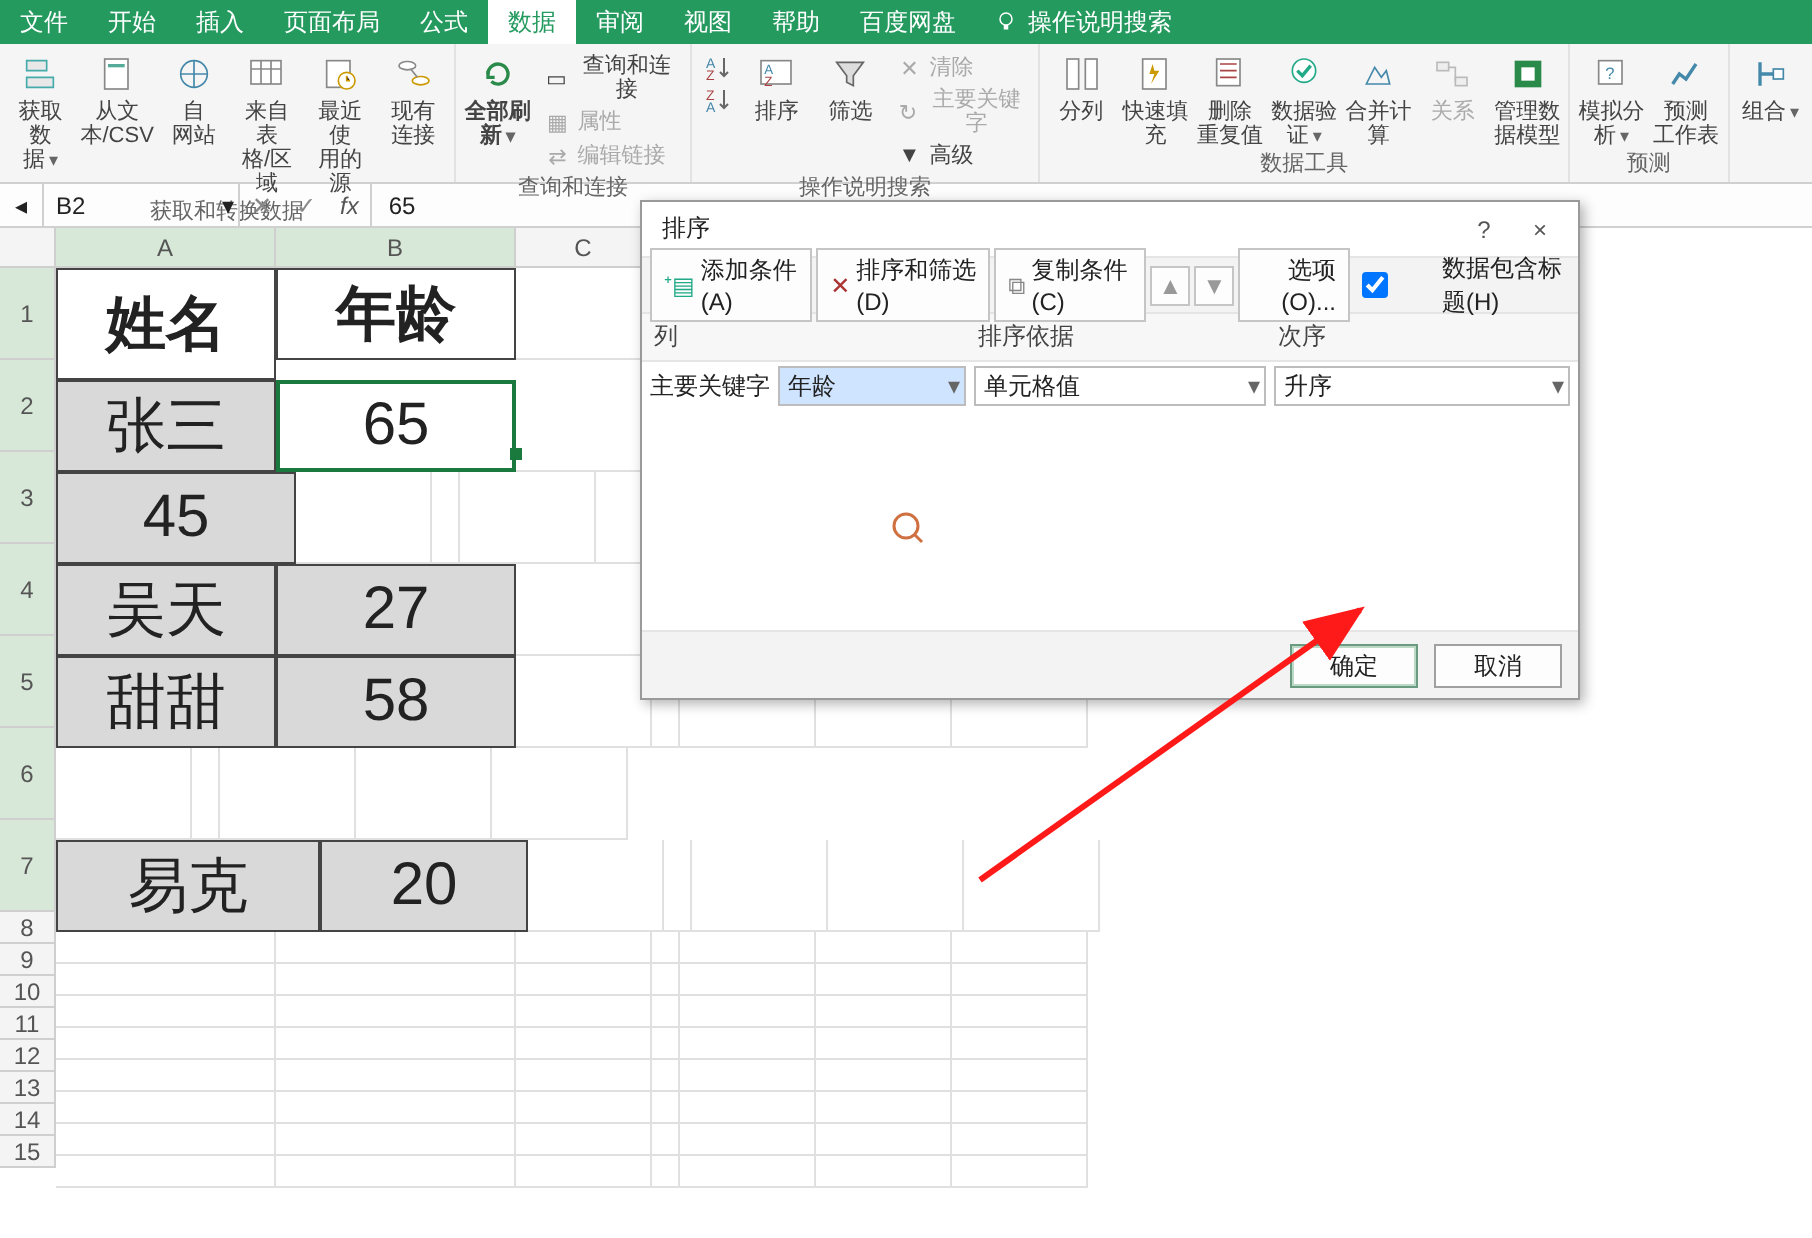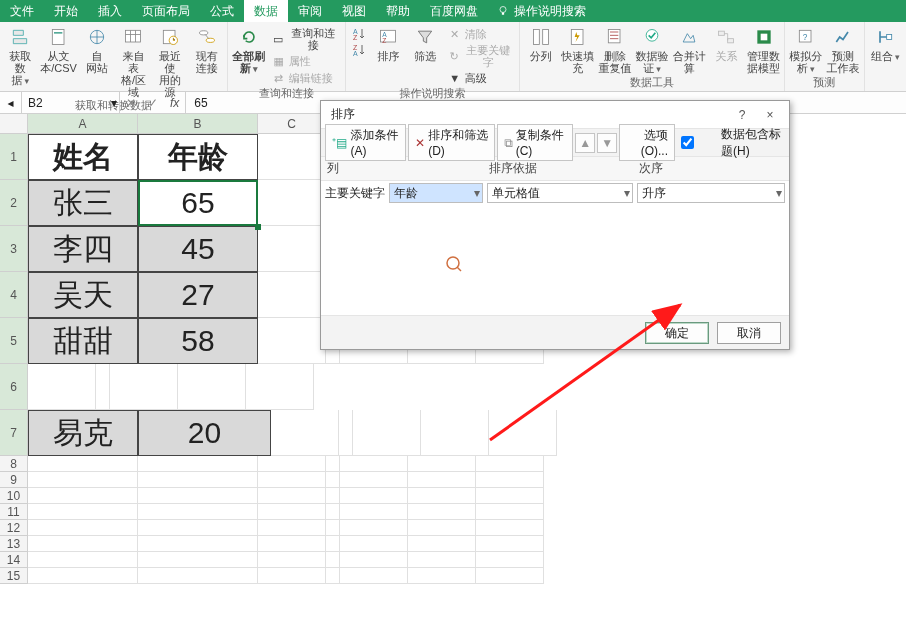--- a/index.html
+++ b/index.html
@@ -394,39 +394,38 @@
       <div class="r" style="height: 16px; line-height: 16px;">9</div>
       <div class="r" style="height: 16px; line-height: 16px;">10</div>
       <div class="r" style="height: 16px; line-height: 16px;">11</div>
       <div class="r" style="height: 16px; line-height: 16px;">12</div>
       <div class="r" style="height: 16px; line-height: 16px;">13</div>
       <div class="r" style="height: 16px; line-height: 16px;">14</div>
       <div class="r" style="height: 16px; line-height: 16px;">15</div>
     </div>
   <div class="cells" id="cells">
       <div class="row">
-        <div class="cell hdrcell" style="width: 110px; height: 46px;">姓名</div>
+        <div class="cell hdrcell" style="width: 110px; height: 56px;">姓名</div>
         <div class="cell hdrcell" style="width: 120px; height: 46px;">年龄</div>
         <div class="cell" style="width: 68px; height: 46px;"></div>
         <div class="cell" style="width: 14px; height: 46px;"></div>
         <div class="cell" style="width: 68px; height: 46px;"></div>
         <div class="cell" style="width: 68px; height: 46px;"></div>
         <div class="cell" style="width: 68px; height: 46px;"></div>
       </div>
       <div class="row">
         <div class="cell datacell" style="width: 110px; height: 46px;">张三</div>
         <div class="cell datacell active-cell" style="width: 120px; height: 46px;">65</div>
         <div class="cell" style="width: 68px; height: 46px;"></div>
         <div class="cell" style="width: 14px; height: 46px;"></div>
         <div class="cell" style="width: 68px; height: 46px;"></div>
         <div class="cell" style="width: 68px; height: 46px;"></div>
         <div class="cell" style="width: 68px; height: 46px;"></div>
       </div>
       <div class="row">
-        <div class="cell datacell" style="width: 110px; height: 46px;">李四</div>
         <div class="cell datacell" style="width: 120px; height: 46px;">45</div>
         <div class="cell" style="width: 68px; height: 46px;"></div>
         <div class="cell" style="width: 14px; height: 46px;"></div>
         <div class="cell" style="width: 68px; height: 46px;"></div>
         <div class="cell" style="width: 68px; height: 46px;"></div>
         <div class="cell" style="width: 68px; height: 46px;"></div>
       </div>
       <div class="row">
         <div class="cell datacell" style="width: 110px; height: 46px;">吴天</div>
         <div class="cell datacell" style="width: 120px; height: 46px;">27</div>
@@ -446,22 +445,22 @@
         <div class="cell" style="width: 68px; height: 46px;"></div>
       </div>
       <div class="row">
         <div class="cell" style="width: 68px; height: 46px;"></div>
         <div class="cell" style="width: 14px; height: 46px;"></div>
         <div class="cell" style="width: 68px; height: 46px;"></div>
         <div class="cell" style="width: 68px; height: 46px;"></div>
         <div class="cell" style="width: 68px; height: 46px;"></div>
       </div>
       <div class="row">
-        <div class="cell datacell" style="width: 110px; height: 46px;">易克</div>
-        <div class="cell datacell" style="width: 133px; height: 46px;">20</div>
+        <div class="cell datacell" style="width: 132px; height: 46px;">易克</div>
+        <div class="cell datacell" style="width: 104px; height: 46px;">20</div>
         <div class="cell" style="width: 68px; height: 46px;"></div>
         <div class="cell" style="width: 14px; height: 46px;"></div>
         <div class="cell" style="width: 68px; height: 46px;"></div>
         <div class="cell" style="width: 68px; height: 46px;"></div>
         <div class="cell" style="width: 68px; height: 46px;"></div>
       </div>
       <div class="row">
         <div class="cell" style="width: 110px; height: 16px;"></div>
         <div class="cell" style="width: 120px; height: 16px;"></div>
         <div class="cell" style="width: 68px; height: 16px;"></div>

